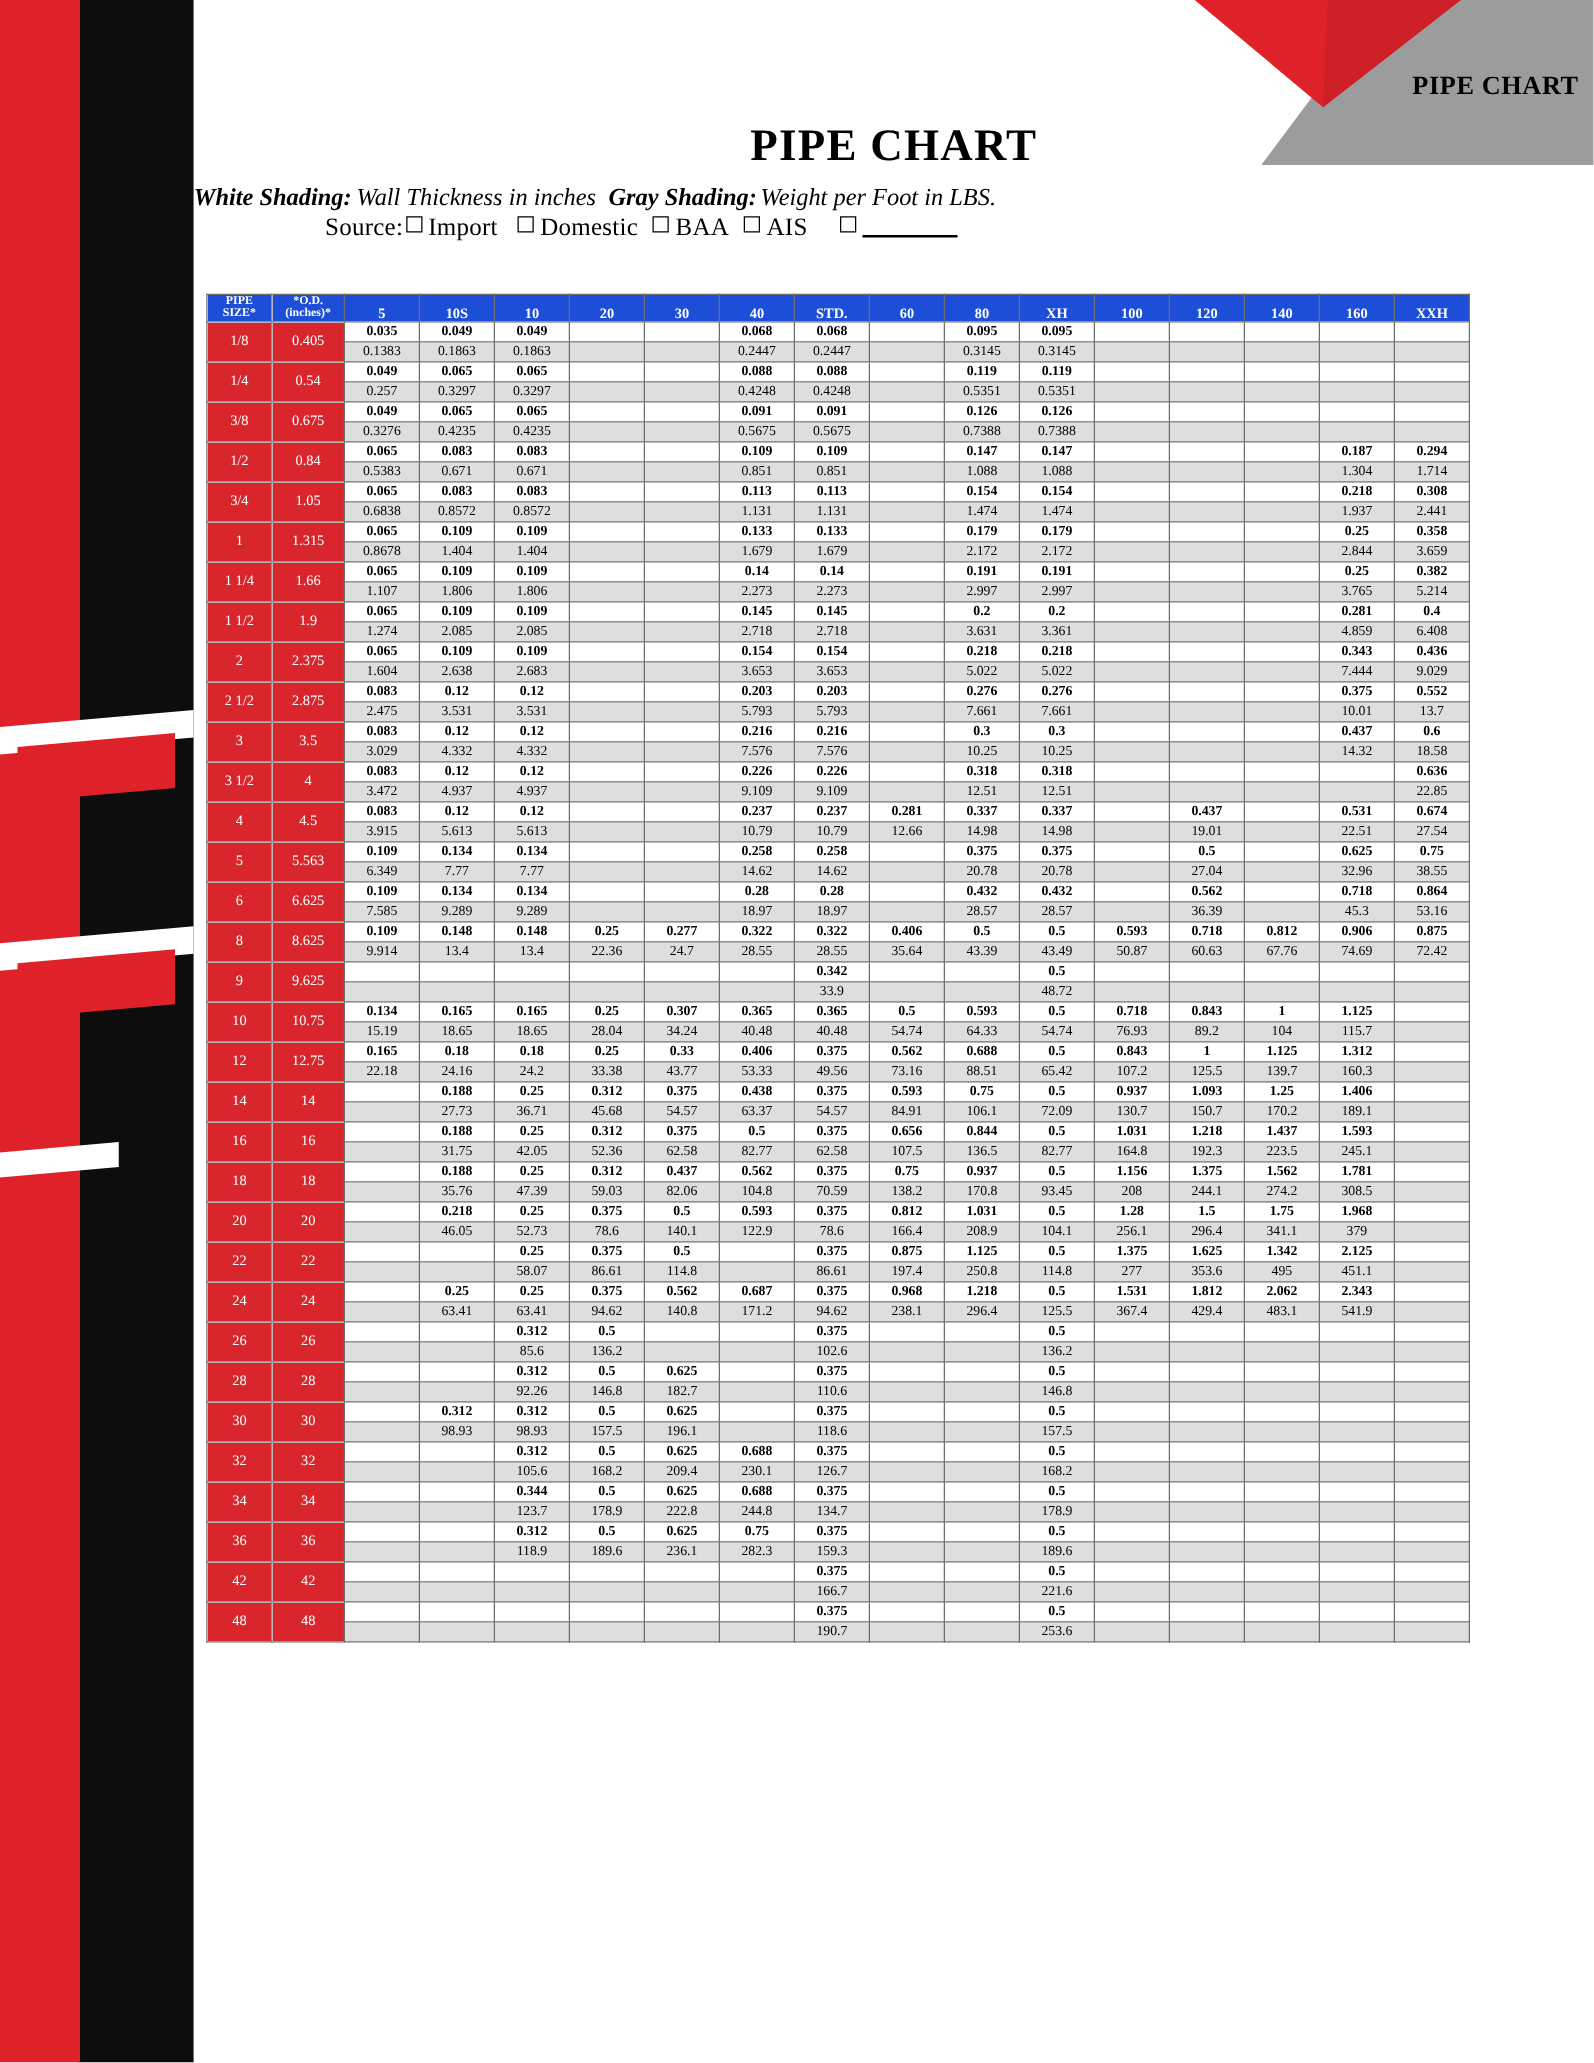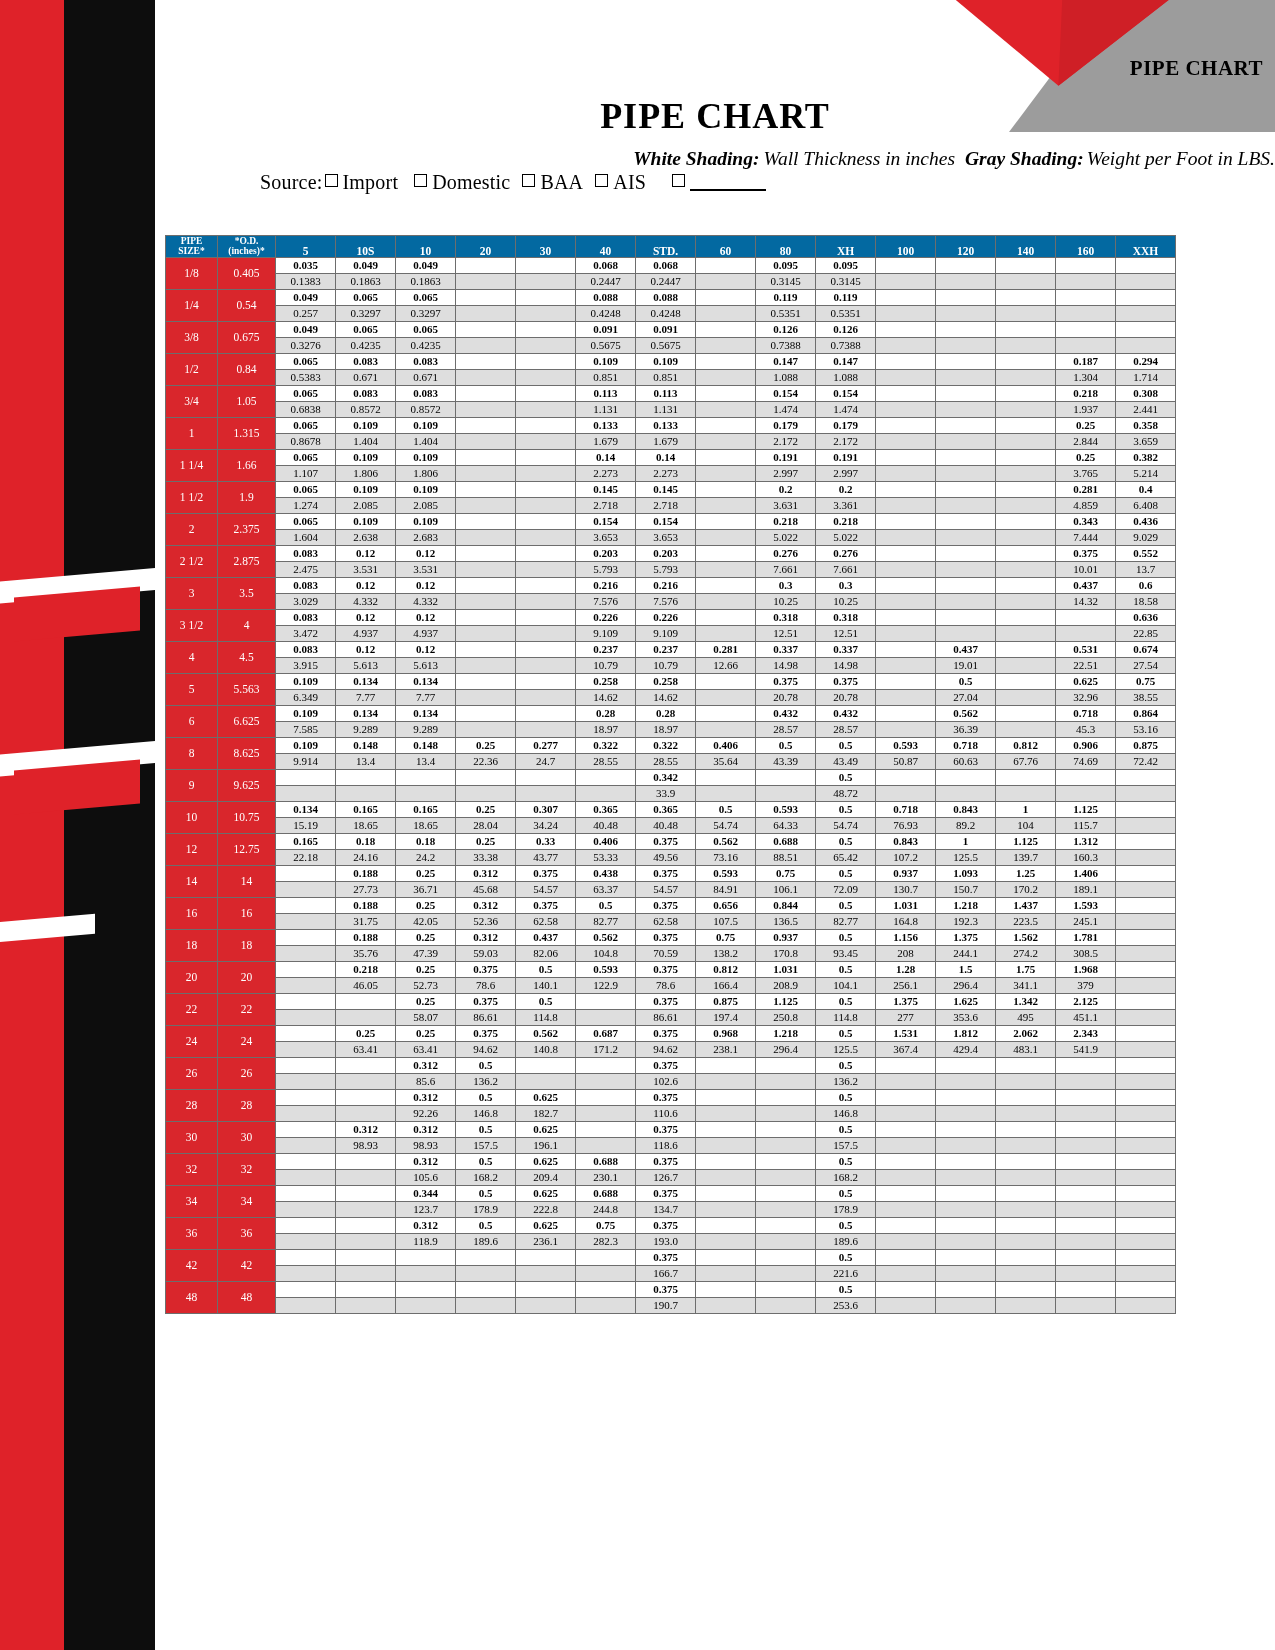--- a/index.html
+++ b/index.html
@@ -30,21 +30,21 @@
   .corner-red2{position:absolute;right:0;top:0;width:380px;height:132px;
      background:#cf1f26;
      clip-path:polygon(44% 0%, 72% 0%, 43% 65%);}
   #corner-label{position:absolute;right:12px;top:56px;font-size:21px;font-weight:bold;
      letter-spacing:.5px;color:#000;font-family:"Liberation Serif", serif;}
 
   
   #sheet{position:absolute;left:155px;top:0;width:1120px;height:1650px;}
   #main-title{text-align:center;font-size:36px;font-weight:bold;letter-spacing:1px;
       margin:0;padding-top:95px;font-family:"Liberation Serif", serif;}
-  #shading-line{text-align:right;font-size:19.5px;font-style:italic;margin-top:11px;
+  #shading-line{text-align:left;font-size:19.5px;font-style:italic;margin-top:11px;
       font-family:"Liberation Serif", serif;white-space:nowrap;}
   #shading-line .lbl{font-weight:bold;}
   .optrow{font-size:20px;margin-left:105px;margin-top:1px;white-space:nowrap;
       font-family:"Liberation Serif", serif;letter-spacing:.2px;}
   .optrow .rowlabel{display:inline-block;}
   .cb{display:inline-block;width:11px;height:11px;border:1.4px solid #000;
       vertical-align:2px;margin:0 5px 0 2px;background:#fff;}
   .blank-line{display:inline-block;border-bottom:2.5px solid #000;height:14px;
       vertical-align:-2px;}
   .sp{display:inline-block;}
@@ -52,21 +52,21 @@
   
   #pipe-table{position:absolute;left:10px;top:235px;border-collapse:collapse;
      table-layout:fixed;width:1010px;background:#fff;}
   #pipe-table td,#pipe-table th{
      border:1px solid #6d6d6d;
      text-align:center;
      font-family:"Liberation Serif", serif;
      padding:0;
      overflow:hidden;
   }
-  thead th{background:#0369a1;color:#fff;font-size:11.5px;font-weight:bold;
+  thead th{background:#1d4ed8;color:#fff;font-size:11.5px;font-weight:bold;
      vertical-align:bottom;padding-bottom:5px;border:1px solid #000;}
   thead th.hcorner{font-size:9.5px;line-height:1.1;vertical-align:middle;
      padding-bottom:0;}
   td.sizecell,td.odcell{background:#d9262c;color:#fff;font-size:11.5px;font-weight:normal;
      border:1px solid #7a7a7a;}
   tr.wall td.val{background:#ffffff;font-size:11px;font-weight:bold;color:#000;
      height:15px;line-height:1.05;border-bottom:none;}
   tr.wt td.val{background:#dedede;font-size:11px;font-weight:normal;color:#000;
      height:15px;line-height:1.05;border-top:none;}
   .colw-size{width:52px;}
@@ -1254,21 +1254,21 @@
           <td class="val"></td>
           <td class="val"></td>
         </tr>
         <tr class="wt">
           <td class="val"></td>
           <td class="val"></td>
           <td class="val">118.9</td>
           <td class="val">189.6</td>
           <td class="val">236.1</td>
           <td class="val">282.3</td>
-          <td class="val">193.0</td>
+          <td class="val">159.3</td>
           <td class="val"></td>
           <td class="val"></td>
           <td class="val">189.6</td>
           <td class="val"></td>
           <td class="val"></td>
           <td class="val"></td>
           <td class="val"></td>
           <td class="val"></td>
         </tr>
         <tr class="wall">

